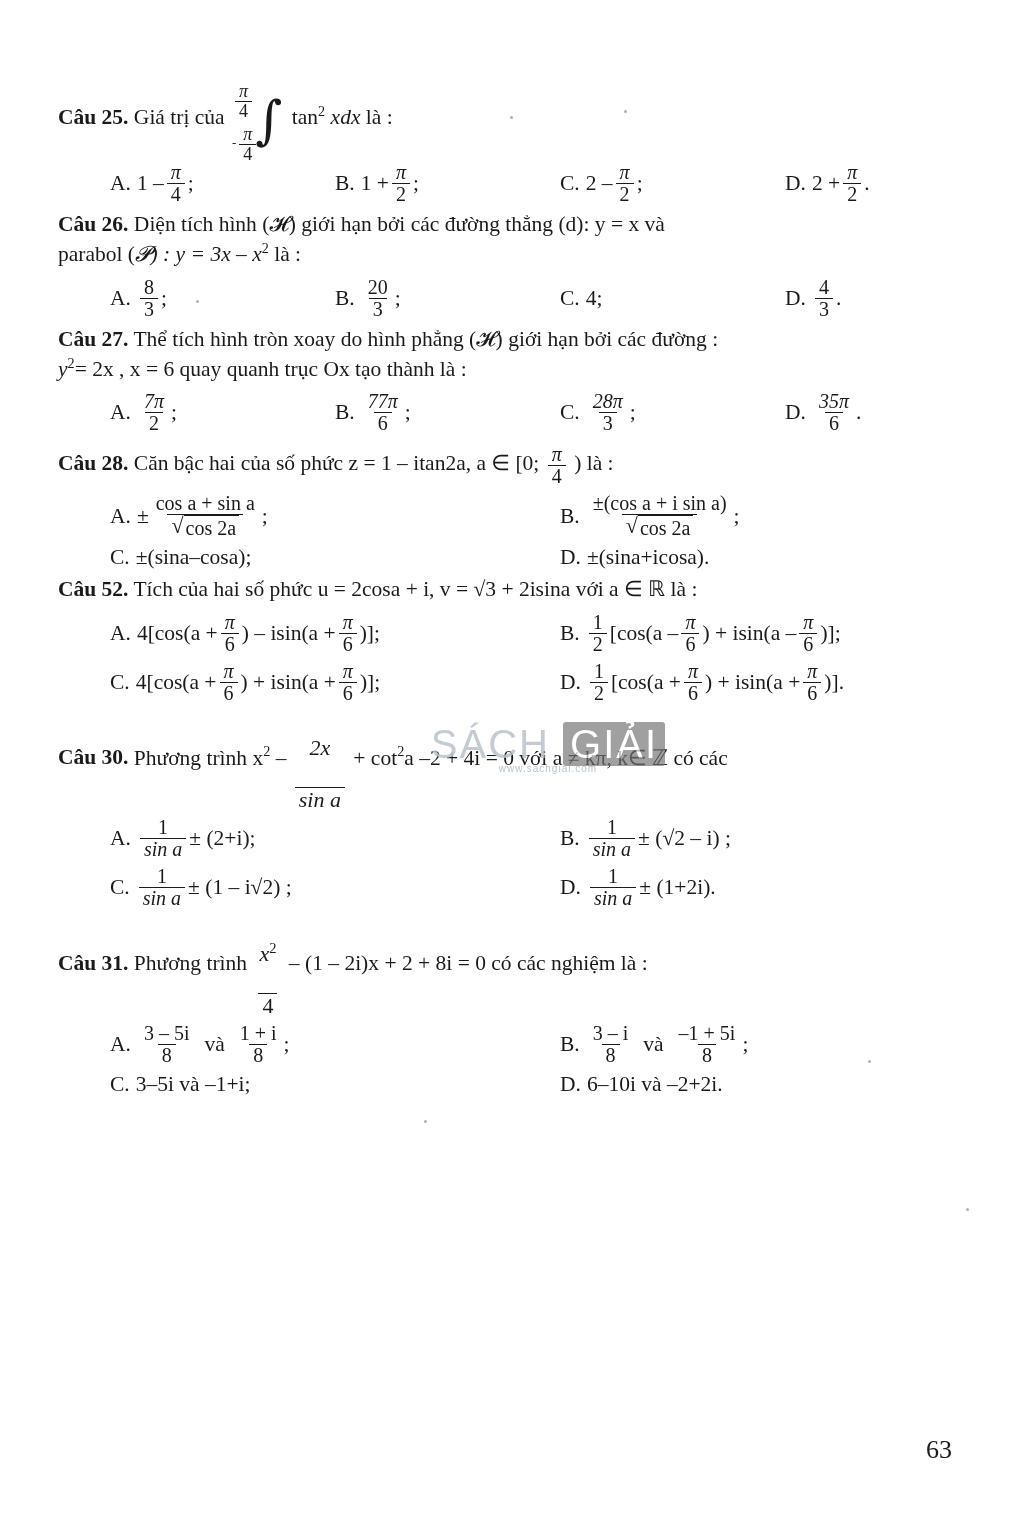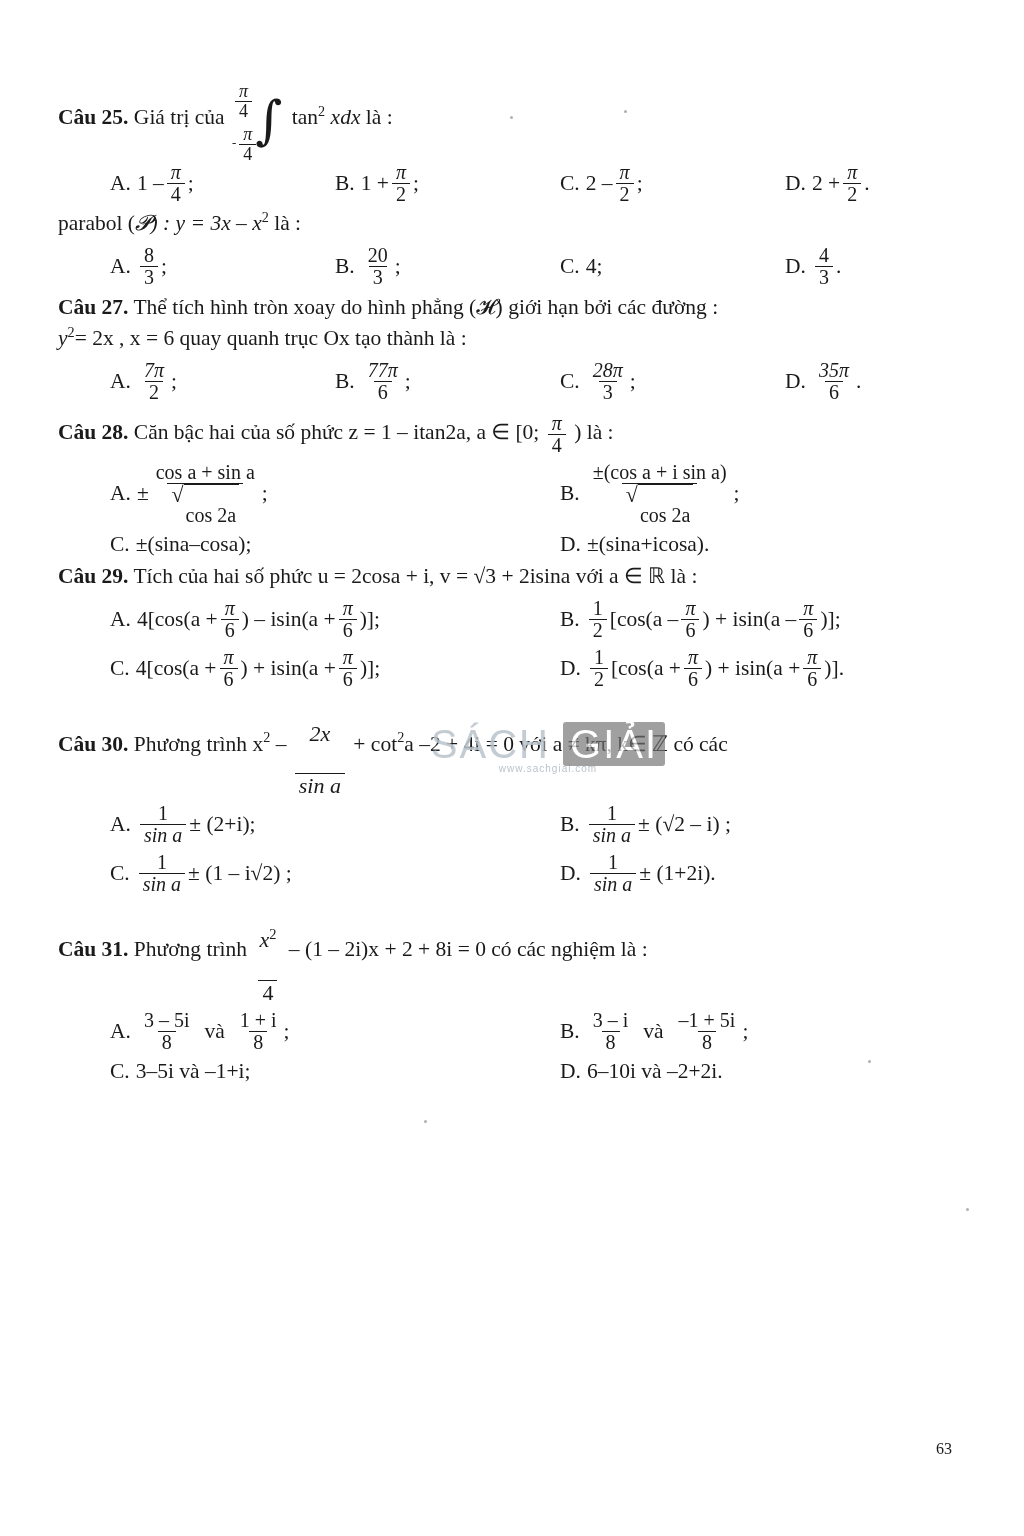--- a/index.html
+++ b/index.html
@@ -80,21 +80,21 @@
   .intlims .hi{ margin-bottom:2px; }
   .intlims .lo{ margin-top:2px; }
   .sqrt{
     display:inline-flex;
     align-items:flex-start;
     vertical-align:middle;
   }
   .sqrt .rad{ font-size:22px; line-height:1; }
   .sqrt .body{
     border-top:1.3px solid #1a1a1a;
-    padding:19px 3px 0 2px;
+    padding:1px 3px 0 2px;
     line-height:1.1;
   }
   .watermark{
     position:absolute;
     left:398px; top:722px;
     width:300px;
     text-align:center;
     pointer-events:none;
     user-select:none;
   }
@@ -114,22 +114,22 @@
   }
   .wm-sub{
     font-size:10px;
     color:#b9c3cc;
     font-family:"Liberation Sans", sans-serif;
     letter-spacing:1px;
     margin-top:-4px;
   }
   .pagenum{
     position:absolute;
-    right:72px; bottom:78px;
-    font-size:16px;
+    right:72px; bottom:71px;
+    font-size:26px;
     font-family:"Liberation Serif", serif;
   }
   .dot{ position:absolute; width:3px;height:3px;background:#b0b0b0;border-radius:50%; }
   .q-line2{ display:block; margin-top:-2px; }
   .spacer-sm{ height:6px; }
 </style>
 </head>
 <body>
 
 <div class="page">
@@ -205,20 +205,24 @@
           <span class="frac">
             <span class="num it">π</span>
             <span class="den">2</span>
           </span>
           <span>.</span>
         </div>
       </div>
     </div>
 
     <div class="q">
+      <div class="qline">
+        <span class="qlabel">Câu 26.</span>
+        <span>Diện tích hình (𝓗) giới hạn bởi các đường thẳng (d): y = x và</span>
+      </div>
       <div class="qline q-line2">
         <span>parabol (</span><span class="cal">𝓟</span><span class="it">) : y = 3x – x</span><sup>2</sup>
         <span>là :</span>
       </div>
       <div class="opts indent">
         <div class="opt w25">
           <span class="lbl">A.</span>
           <span class="frac">
             <span class="num">8</span>
             <span class="den">3</span>
@@ -342,21 +346,21 @@
         </div>
         <div class="opt w46">
           <span class="lbl">D.</span>
           <span>±(sina+icosa).</span>
         </div>
       </div>
     </div>
 
     <div class="q">
       <div class="qline">
-        <span class="qlabel">Câu 29.</span>
+        <span class="qlabel">Câu 52.</span>
         <span>Tích của hai số phức u = 2cosa + i, v = √3 + 2isina với a ∈ ℝ là :</span>
       </div>
 
       <div class="opts indent">
         <div class="opt w50">
           <span class="lbl">A.</span>
           <span>4[cos(a +</span>
           <span class="frac">
             <span class="num it">π</span>
             <span class="den">6</span>

